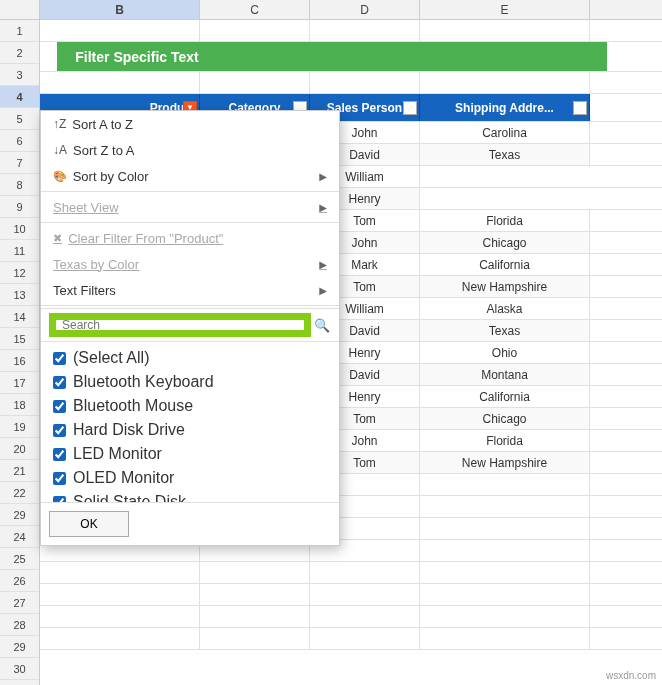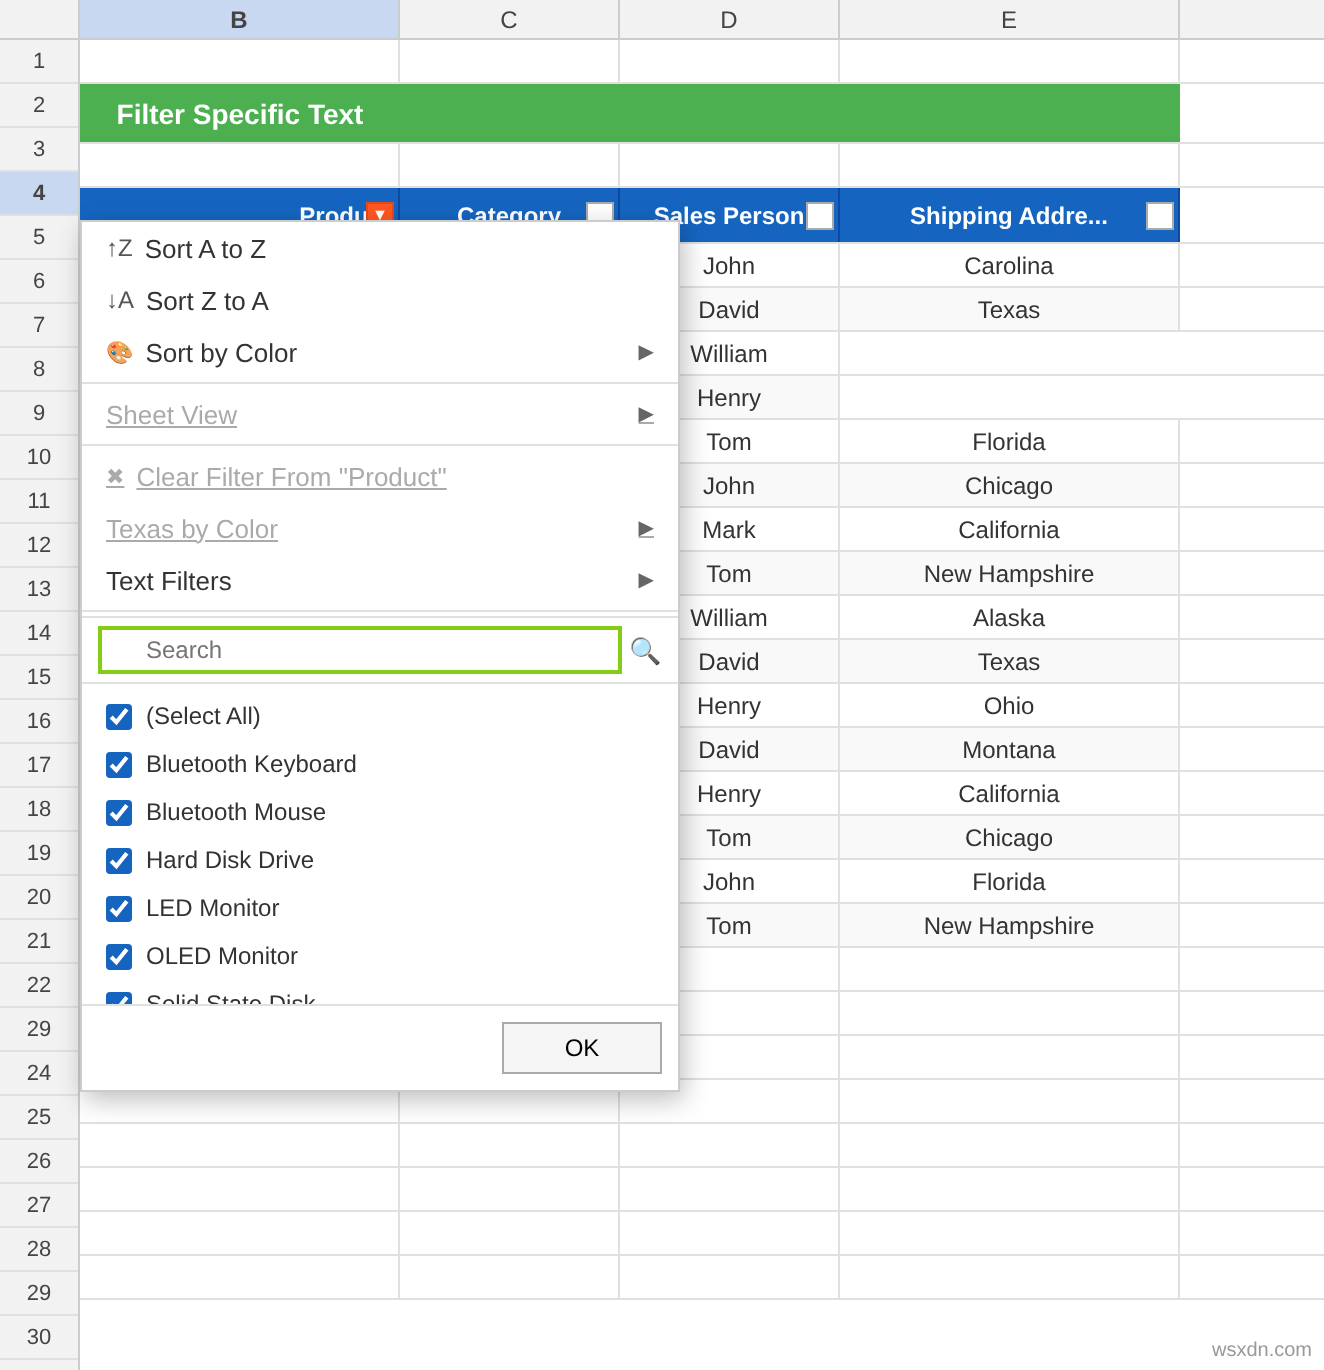--- a/index.html
+++ b/index.html
@@ -216,22 +216,22 @@
     .search-box {
       padding: 4px 8px;
       display: flex;
       align-items: center;
       border-top: 1px solid #e0e0e0;
       border-bottom: 1px solid #e0e0e0;
     }
 
     .search-input {
       flex: 1;
-      border: 2px solid #84cc16;
-      padding: 3px 22px;
+      border: 7px solid #84cc16;
+      padding: 3px 6px;
       font-size: 12px;
       outline: none;
       height: 24px;
     }
 
     .search-icon-btn {
       margin-left: 4px;
       font-size: 13px;
       color: #555;
     }
@@ -251,28 +251,28 @@
     }
 
     .checkbox-item input[type="checkbox"] {
       margin-right: 7px;
       accent-color: #1565c0;
       width: 13px;
       height: 13px;
     }
 
     .checkbox-item label {
-      font-size: 12px;
+      font-size: 16px;
       color: #333;
       cursor: pointer;
     }
 
     .dropdown-footer {
       display: flex;
-      justify-content: flex-end;
+      justify-content: space-between;
       gap: 10px;
       padding: 8px;
       border-top: 1px solid #e0e0e0;
     }
 
     .footer-btn {
       width: 80px;
       height: 26px;
       font-size: 12px;
       cursor: pointer;
@@ -344,21 +344,21 @@
     <div class="grid-area">
 
       <div class="grid-row empty-row">
         <div class="grid-cell col-b"></div>
         <div class="grid-cell col-c"></div>
         <div class="grid-cell col-d"></div>
         <div class="grid-cell col-e"></div>
       </div>
 
       <div class="grid-row title-row" style="height:30px;">
-        <div class="grid-cell col-b title-cell" style="background:#4caf50;color:white;font-weight:bold;font-size:14px;justify-content:center;border-right:none;" colspan="4">
+        <div class="grid-cell col-b title-cell" style="background:#4caf50;color:white;font-weight:bold;font-size:14px;justify-content:center;border-right:none;margin-left:17px;" colspan="4">
           <span>Filter Specific Text</span>
         </div>
         <div class="grid-cell col-c title-cell" style="background:#4caf50;border-right:none;"></div>
         <div class="grid-cell col-d title-cell" style="background:#4caf50;border-right:none;"></div>
         <div class="grid-cell col-e title-cell" style="background:#4caf50;"></div>
       </div>
 
       <div class="grid-row empty-row">
         <div class="grid-cell col-b"></div>
         <div class="grid-cell col-c"></div>

